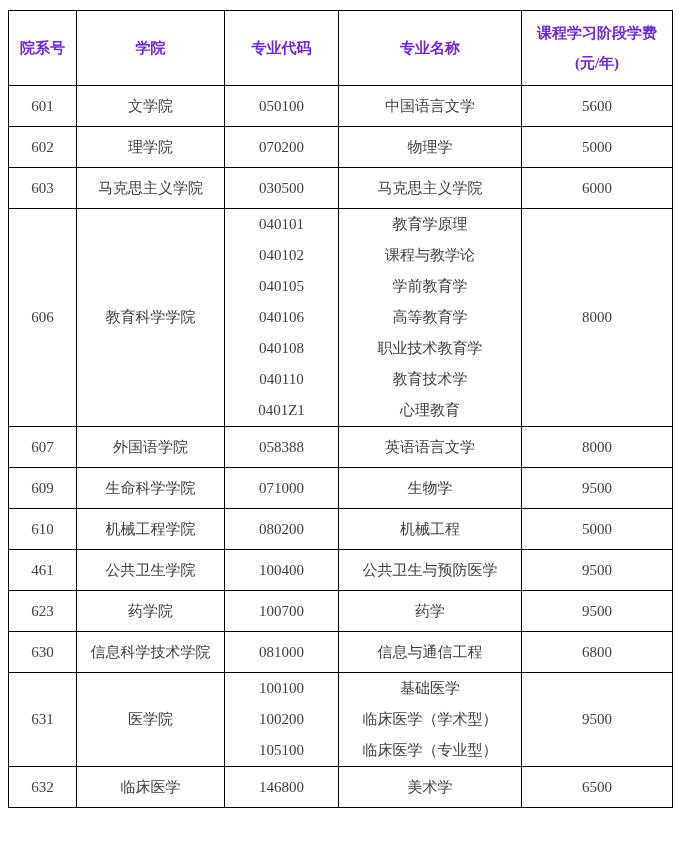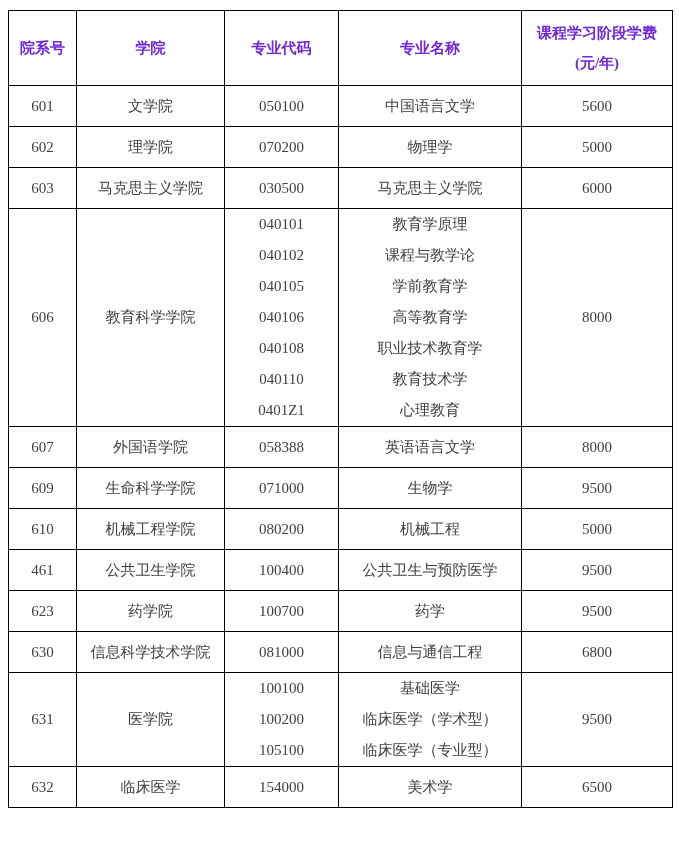--- a/index.html
+++ b/index.html
@@ -199,21 +199,21 @@
             <div class="line">基础医学</div>
             <div class="line">临床医学（学术型）</div>
             <div class="line">临床医学（专业型）</div>
           </td>
           <td>9500</td>
         </tr>
         <tr>
           <td>632</td>
           <td>临床医学</td>
           <td>
-            <div class="line">154000</div>
+            <div class="line">146800</div>
           </td>
           <td>
             <div class="line">美术学</div>
           </td>
           <td>6500</td>
         </tr>
       </tbody>
   </table>
 </div>
 

